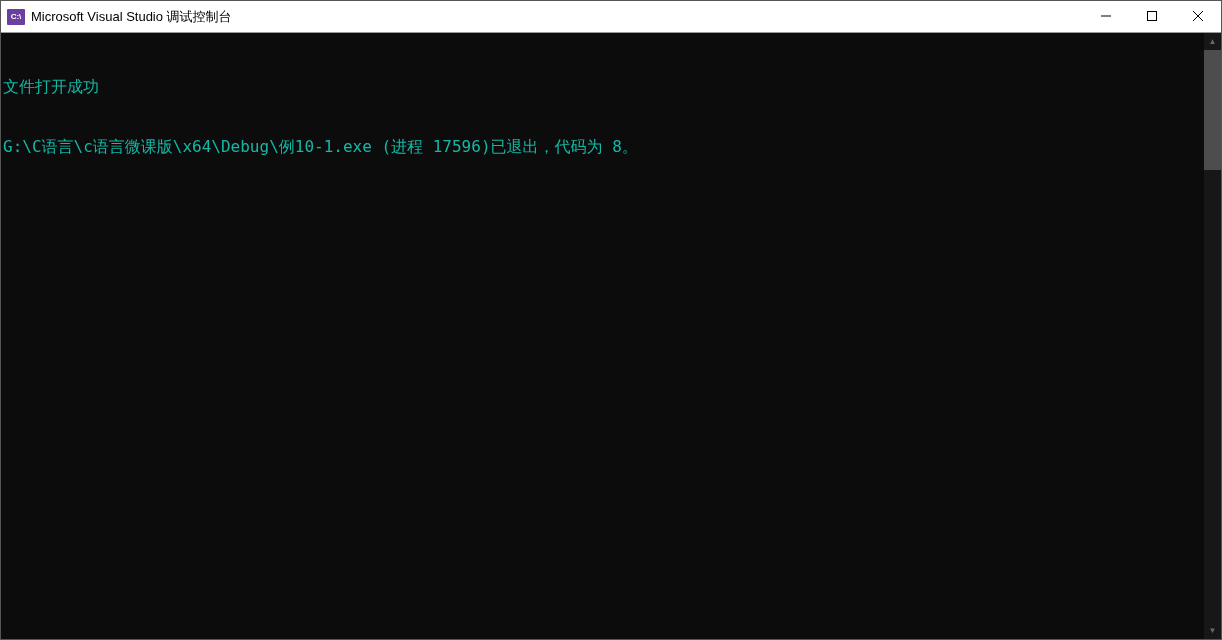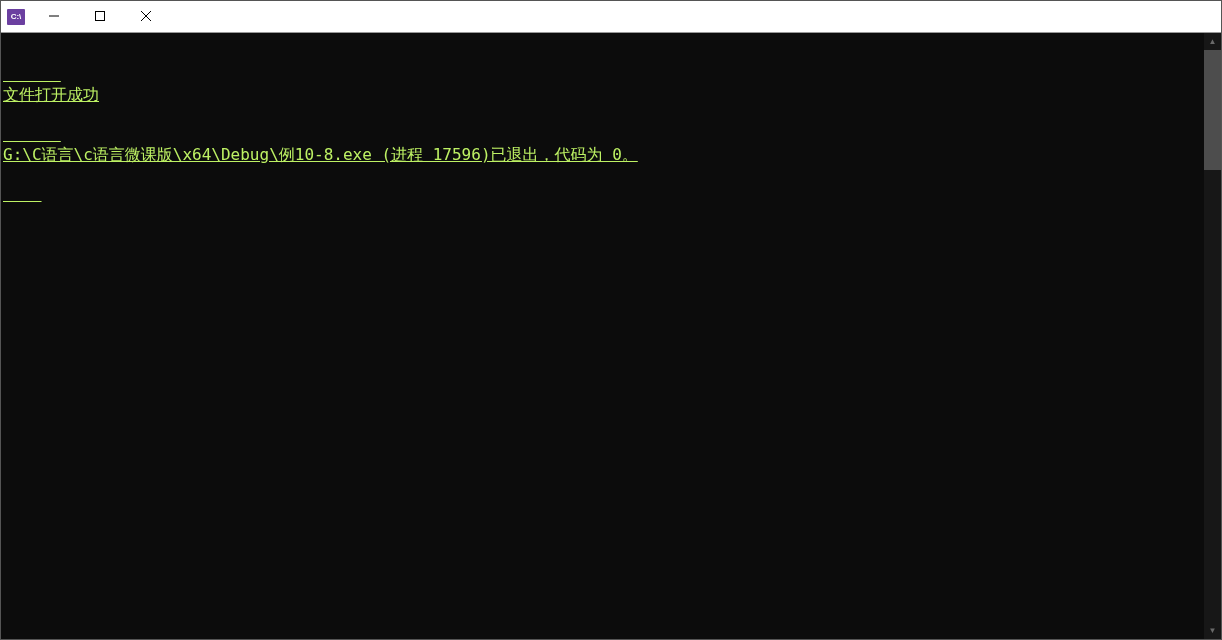--- a/index.html
+++ b/index.html
@@ -67,28 +67,27 @@
     }
     .console-area {
       flex: 1;
       display: flex;
       background: #000;
       position: relative;
     }
     .console-content {
       flex: 1;
       background: #0c0c0c;
-      color: #bef264;
+      color: #14b8a6;
       font-family: "NSimSun", "SimSun", "Consolas", monospace;
       font-size: 16px;
       line-height: 20px;
-      padding: 12px 2px 2px 2px;
+      padding: 4px 2px 2px 2px;
       white-space: pre;
       overflow: hidden;
-      text-decoration: underline;
     }
     .console-line {
       display: block;
     }
     .cursor-block {
       display: inline-block;
       width: 9px;
       height: 4px;
       background: #cccccc;
       vertical-align: baseline;
@@ -122,20 +121,21 @@
       background: #4d4d4d;
       cursor: pointer;
     }
   </style>
 </head>
 <body>
 
 <div class="window">
   <div class="titlebar">
     <div class="titlebar-icon">C:\</div>
+    <div class="titlebar-title">Microsoft Visual Studio 调试控制台</div>
     <div class="titlebar-controls">
       <button class="titlebar-btn">
         <span>
           <svg viewBox="0 0 10 10">
               <line x1="0" y1="5" x2="10" y2="5" stroke="#000" stroke-width="1"></line>
             </svg>
         </span>
       </button>
       <button class="titlebar-btn">
         <span>
@@ -150,21 +150,21 @@
               <line x1="0" y1="0" x2="10" y2="10" stroke="#000" stroke-width="1"></line>
               <line x1="10" y1="0" x2="0" y2="10" stroke="#000" stroke-width="1"></line>
             </svg>
         </span>
       </button>
     </div>
   </div>
   <div class="console-area">
     <div class="console-content">
       <span class="console-line">文件打开成功</span>
-      <span class="console-line">G:\C语言\c语言微课版\x64\Debug\例10-8.exe (进程 17596)已退出，代码为 0。</span>
+      <span class="console-line">G:\C语言\c语言微课版\x64\Debug\例10-1.exe (进程 17596)已退出，代码为 8。</span>
     </div>
     <div class="scrollbar">
       <div class="scroll-up">
         <span>▲</span>
       </div>
       <div class="scroll-track">
         <div class="scroll-thumb"></div>
       </div>
       <div class="scroll-down">
         <span>▼</span>

